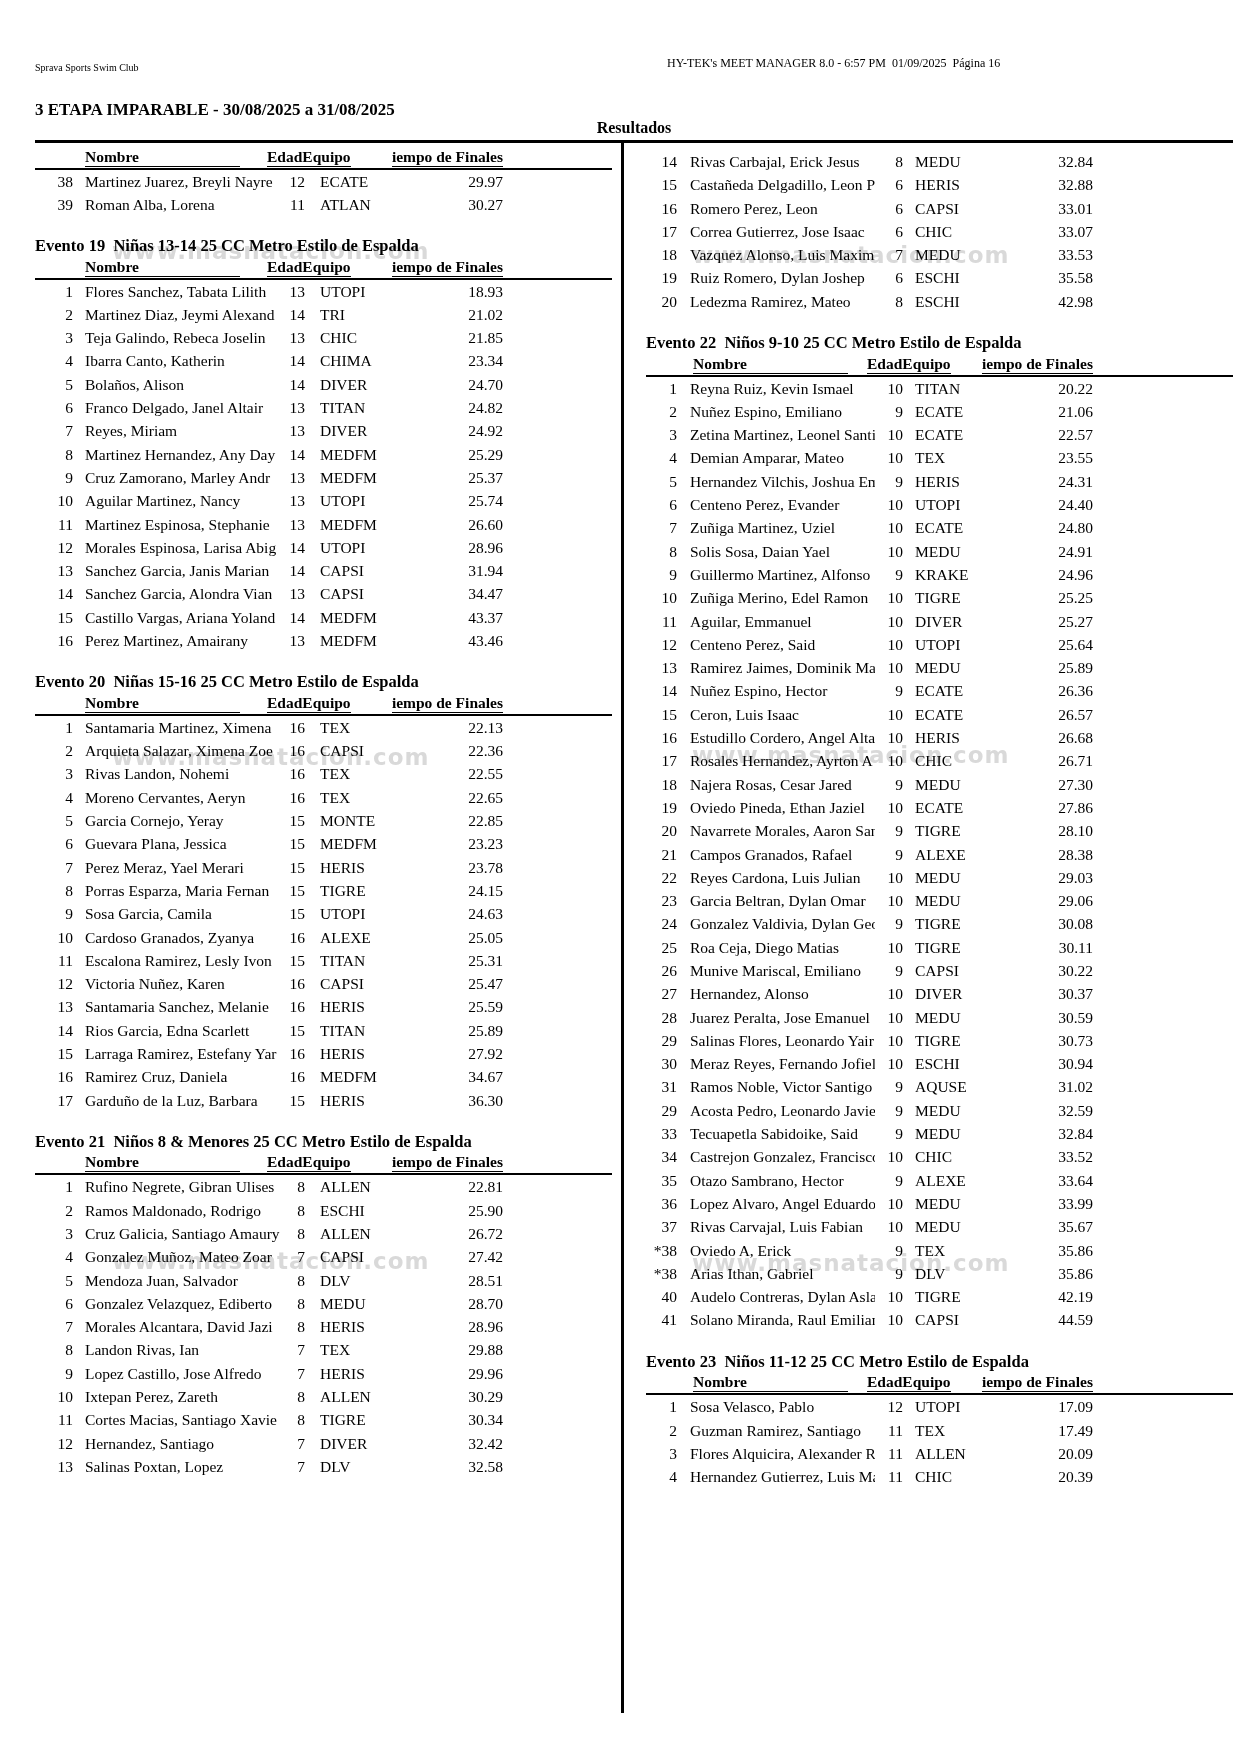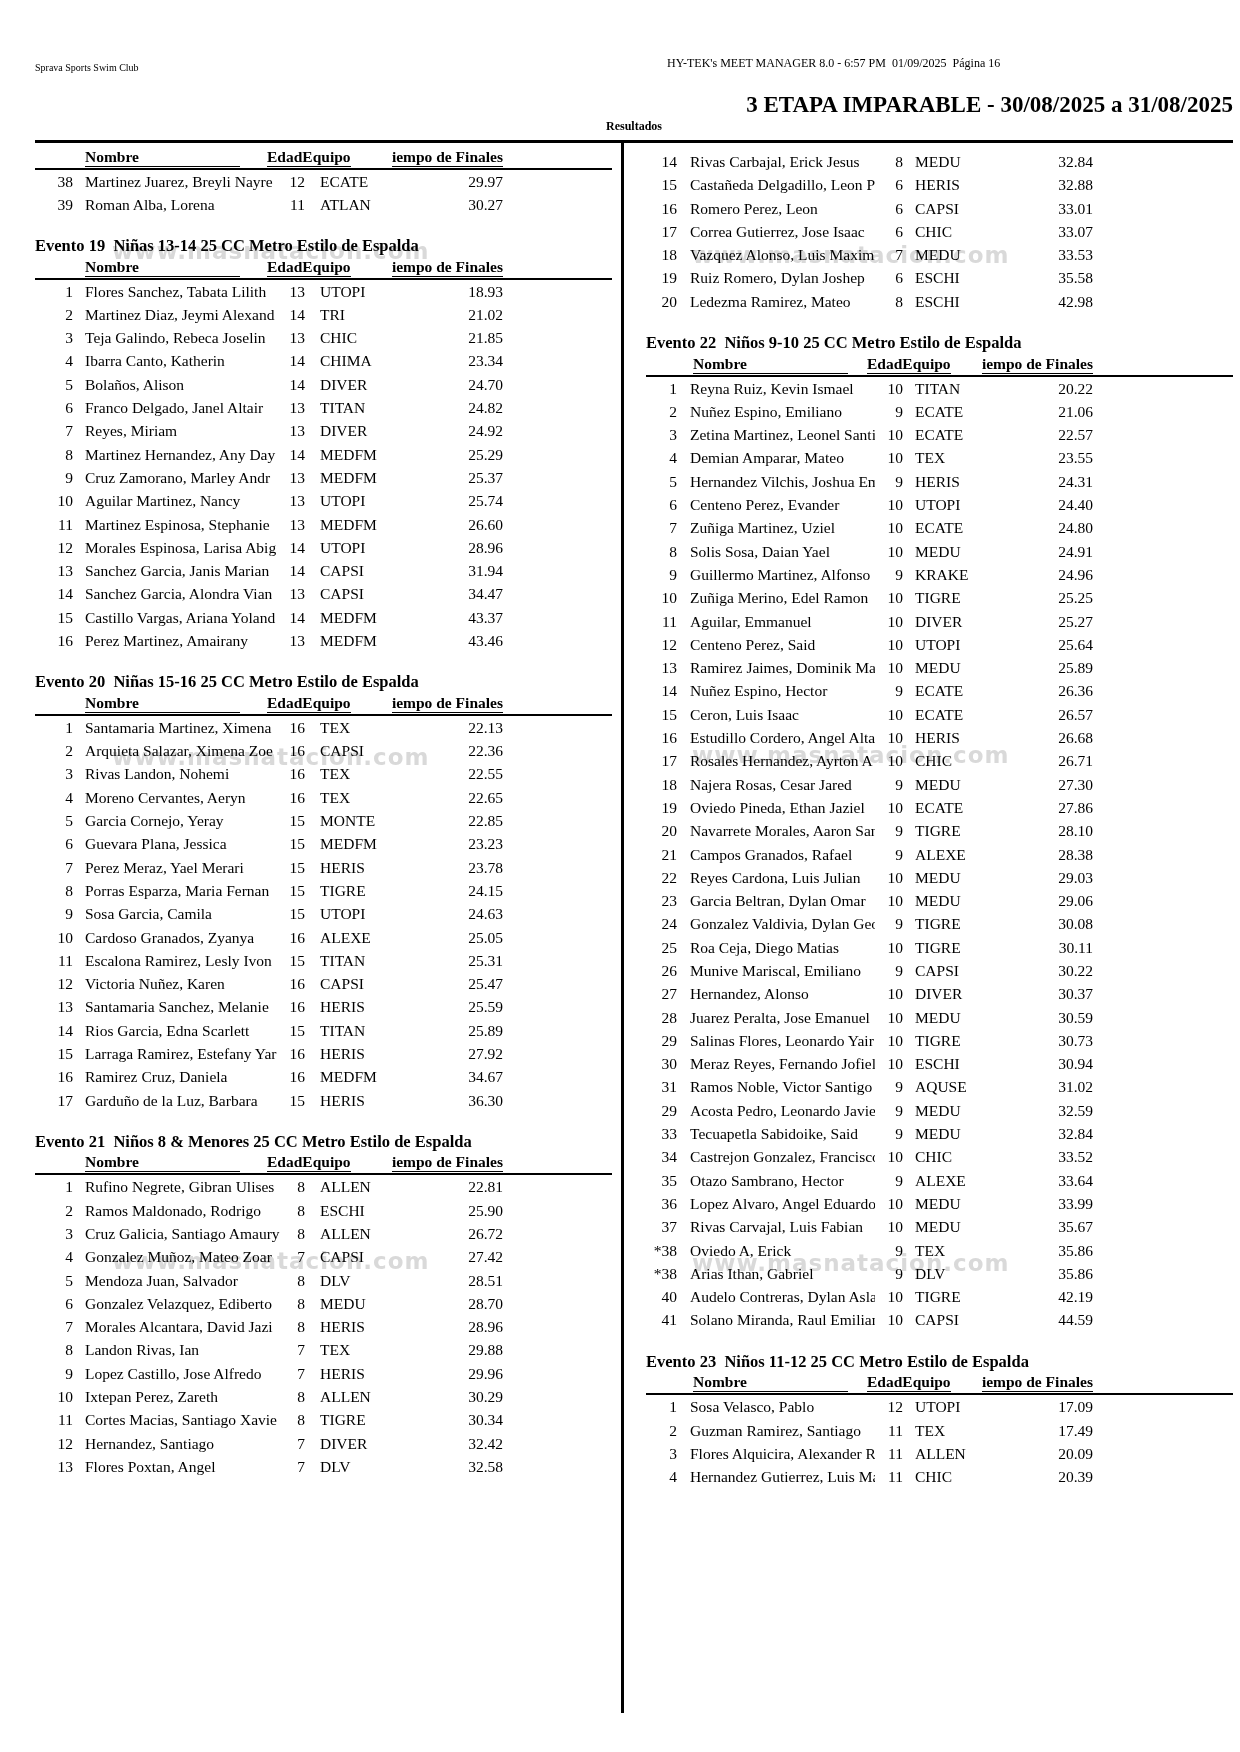--- a/index.html
+++ b/index.html
@@ -1,24 +1,24 @@
 <!DOCTYPE html>
 <html><head>
 <meta charset="utf-8">
 <style>
   html,body{margin:0;padding:0;background:#fff;}
   .page{position:relative;width:1240px;height:1752px;background:#ffffff;overflow:hidden;
         font-family:"Liberation Serif","DejaVu Serif",serif;color:#000;}
   
   .club{position:absolute;left:35px;top:62px;font-size:10px;white-space:pre;}
   .meta{position:absolute;left:667px;top:56px;font-size:12px;white-space:pre;}
-  .meet-title{position:absolute;left:35px;top:92px;width:1198px;text-align:right;
-              font-size:23px;font-weight:bold;white-space:pre;}
+  .meet-title{position:absolute;left:35px;top:100px;width:1198px;text-align:left;
+              font-size:17px;font-weight:bold;white-space:pre;}
   .results-label{position:absolute;left:35px;top:119px;width:1198px;text-align:center;
-                 font-size:12px;font-weight:bold;}
+                 font-size:16px;font-weight:bold;}
   .rule-full{position:absolute;left:35px;top:140px;width:1198px;height:0;border-top:3px solid #000;}
   .divider{position:absolute;left:621px;top:141px;width:2.5px;height:1572px;background:#000;}
   
   .wm{position:absolute;width:300px;text-align:center;font-family:"DejaVu Sans",sans-serif;
       font-size:23px;font-weight:bold;letter-spacing:1px;color:#d9d9d9;z-index:0;}
   
   .col{position:absolute;top:146px;z-index:1;}
   .col-l{left:35px;width:577px;}
   .col-r{left:646px;width:587px;}
   .section{margin-top:0;}
@@ -427,21 +427,21 @@
         </div>
         <div class="row">
           <span class="c-place">12</span>
           <span class="c-name">Hernandez, Santiago</span>
           <span class="c-age">7</span>
           <span class="c-team">DIVER</span>
           <span class="c-time">32.42</span>
         </div>
         <div class="row">
           <span class="c-place">13</span>
-          <span class="c-name">Flores Poxtan, Angel</span>
+          <span class="c-name">Salinas Poxtan, Lopez</span>
           <span class="c-age">7</span>
           <span class="c-team">DLV</span>
           <span class="c-time">32.58</span>
         </div>
       </div>
     </div>
   <div id="col-right" class="col col-r">
       <div class="section">
         <div class="row">
           <span class="c-place">14</span>

